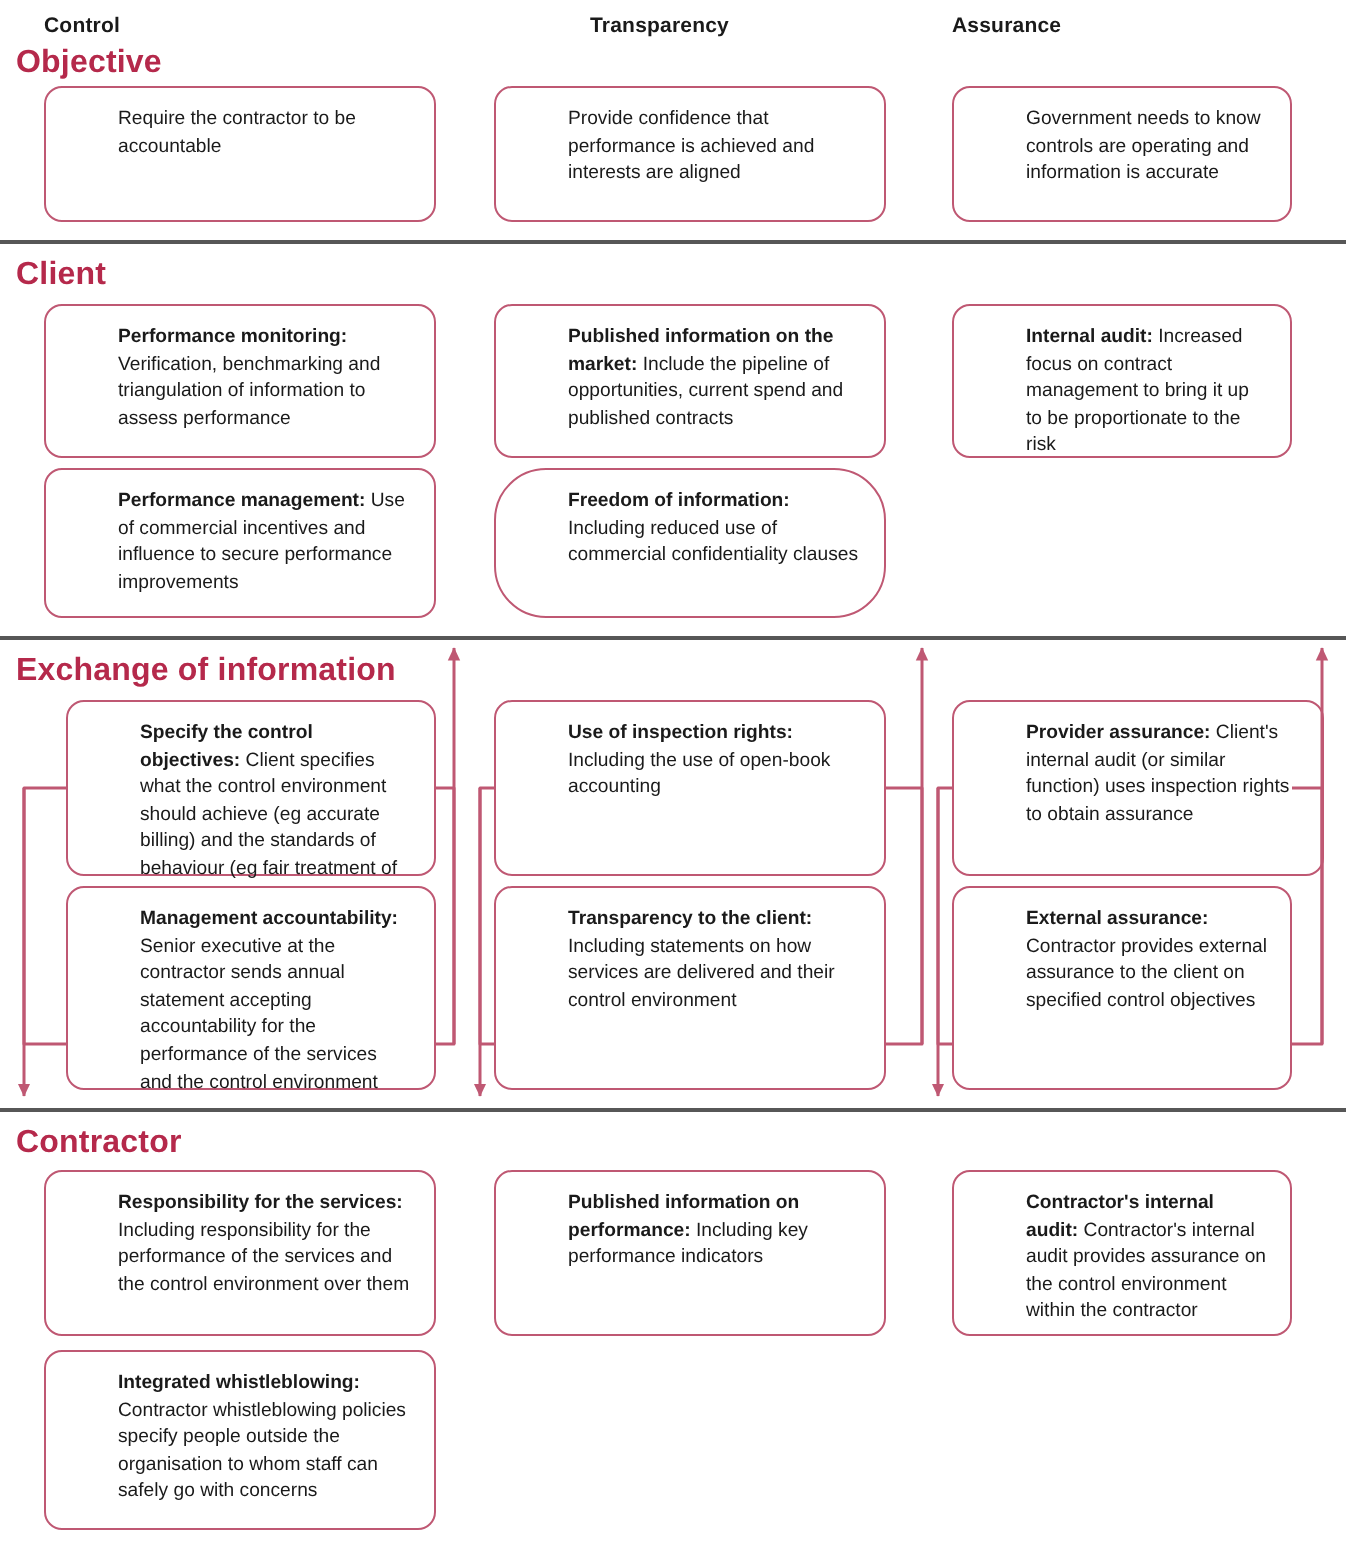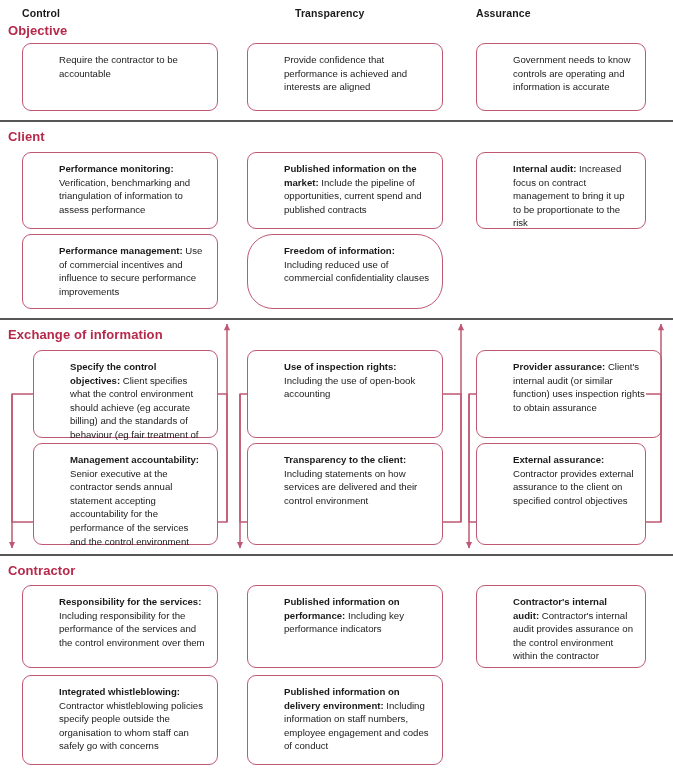--- a/index.html
+++ b/index.html
@@ -25,21 +25,21 @@
     font-size: 10.5px;
     font-weight: 700;
     color: #1a1a1a;
     letter-spacing: 0.1px;
     white-space: nowrap;
   }
 
   
   .band-label {
     position: absolute;
-    font-size: 13px;
+    font-size: 16px;
     font-weight: 700;
     color: #b5294b;
     letter-spacing: 0.1px;
     white-space: nowrap;
   }
 
   
   .divider {
     position: absolute;
     left: 0;
@@ -166,23 +166,20 @@
   </div>
 
   <div class="box" style="left:476px; top:585px; width:170px; height:83px;">
     <span class="box-text"><span class="lead">Contractor's internal audit:</span><span> Contractor's internal audit provides assurance on the control environment within the contractor</span></span>
   </div>
 
   <div class="box" style="left:22px; top:675px; width:196px; height:90px;">
     <span class="box-text"><span class="lead">Integrated whistleblowing:</span><span> Contractor whistleblowing policies specify people outside the organisation to whom staff can safely go with concerns</span></span>
   </div>
 
-  <div class="box" style="left:247px; top:675px; width:196px; height:90px;">
-    <span class="box-text"><span class="lead">Published information on delivery environment:</span><span> Including information on staff numbers, employee engagement and codes of conduct</span></span>
-  </div>
 
   <svg id="connectors" viewBox="0 0 673 772">
     <defs>
       <marker id="arrowDown" markerWidth="7" markerHeight="7" refX="3.5" refY="6.2" orient="0" markerUnits="userSpaceOnUse">
         <path d="M0.4,0 L6.6,0 L3.5,6.6 Z" fill="#bf5873"></path>
       </marker>
       <marker id="arrowUp" markerWidth="7" markerHeight="7" refX="3.5" refY="0.4" orient="0" markerUnits="userSpaceOnUse">
         <path d="M3.5,0 L6.6,6.6 L0.4,6.6 Z" fill="#bf5873"></path>
       </marker>
     </defs>

